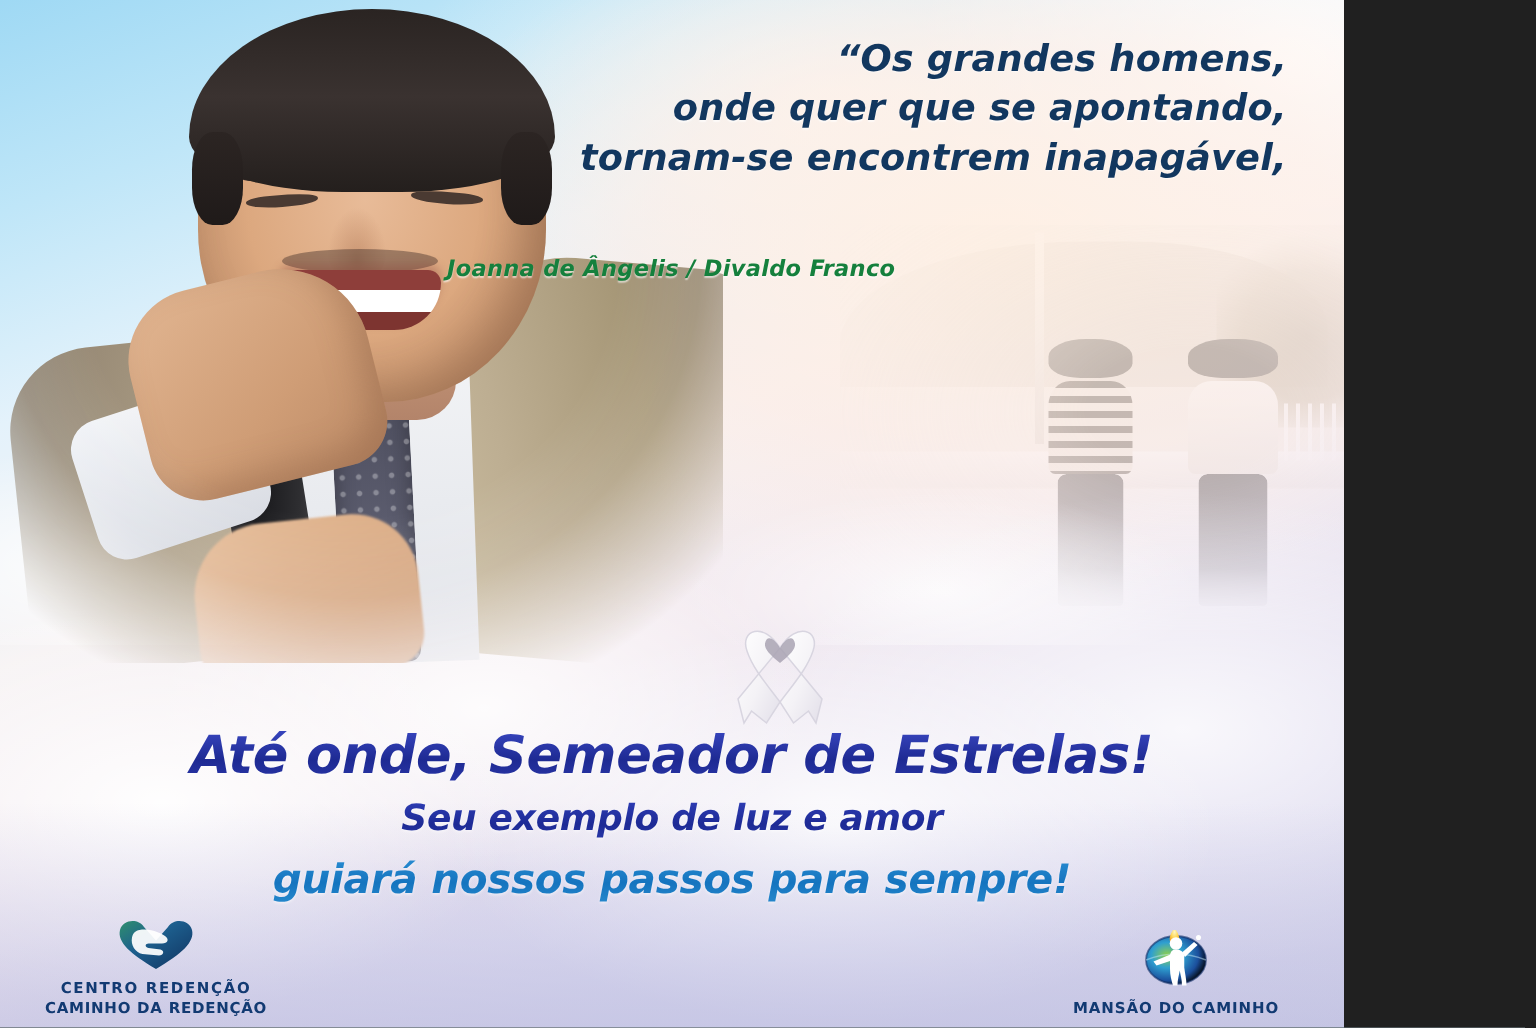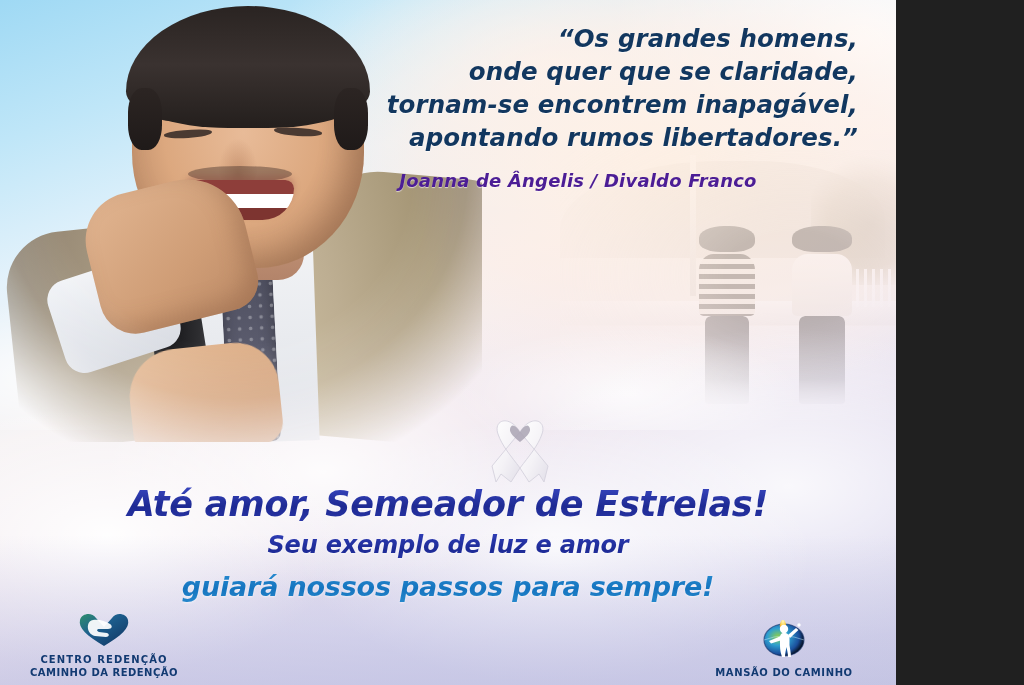--- a/index.html
+++ b/index.html
@@ -208,25 +208,25 @@
     font-style:italic;
     font-weight:bold;
     font-size:24.5px;
     line-height:33px;
     letter-spacing:.1px;
     text-shadow: 0 1px 1px rgba(255,255,255,.65);
   }
   .quote .line { display:block; white-space:nowrap; }
   .quote-attr {
     position:absolute; right:38px; top:170px; width:560px;
-    text-align:center;
-    color:#4c1d95;
+    text-align:left;
+    color:#15803d;
     font-style:italic;
     font-weight:bold;
-    font-size:18px;
+    font-size:15px;
     letter-spacing:.2px;
     text-shadow: 0 1px 1px rgba(255,255,255,.6);
   }
 
   
   .ribbon { position:absolute; left:489px; top:412px; width:62px; height:72px; }
 
   
   .headline {
     position:absolute; left:0; right:0; top:484px;
@@ -309,23 +309,22 @@
     <div class="p-hair"></div>
     <div class="p-mic-head"></div>
     <div class="p-mic-body"></div>
     <div class="p-cuff"></div>
     <div class="p-hand"></div>
     <div class="p-hand2"></div>
   </div>
 
   <div class="quote">
     <span class="line">“Os grandes homens,</span>
-    <span class="line">onde quer que se claridade,</span>
+    <span class="line">onde quer que se apontando,</span>
     <span class="line">tornam-se encontrem inapagável,</span>
-    <span class="line">apontando rumos libertadores.”</span>
   </div>
   <div class="quote-attr">Joanna de Ângelis / Divaldo Franco</div>
 
   <div class="ribbon">
     <svg viewBox="0 0 62 72" width="62" height="72" aria-hidden="true">
       <defs>
         <linearGradient id="rg" x1="0" y1="0" x2="1" y2="1">
           <stop offset="0%" stop-color="#ffffff"></stop>
           <stop offset="55%" stop-color="#f4f2f6"></stop>
           <stop offset="100%" stop-color="#e2dfe9"></stop>
@@ -333,21 +332,21 @@
       </defs>
       <g filter="none">
         <path d="M31 20 C 20 2, 4 8, 9 22 C 13 34, 22 44, 31 56 L 22 70 L 12 62 L 7 70 L 3 54 Z" fill="url(#rg)" stroke="#d8d5e0" stroke-width="1"></path>
         <path d="M31 20 C 42 2, 58 8, 53 22 C 49 34, 40 44, 31 56 L 40 70 L 50 62 L 55 70 L 59 54 Z" fill="url(#rg)" stroke="#d8d5e0" stroke-width="1"></path>
         <path d="M31 20 C 26 12, 22 12, 21 17 C 20.4 21, 25 25, 31 30 C 37 25, 41.6 21, 41 17 C 40 12, 36 12, 31 20 Z" fill="#a9a3b3" opacity=".85"></path>
       </g>
     </svg>
   </div>
 
   <div class="headline">
-    <span class="h1">Até amor, Semeador de Estrelas!</span>
+    <span class="h1">Até onde, Semeador de Estrelas!</span>
     <span class="h2">Seu exemplo de luz e amor</span>
     <span class="h3">guiará nossos passos para sempre!</span>
   </div>
 
   <div class="logo-left">
     <span class="logo-mark">
       <svg viewBox="0 0 58 36" width="58" height="36" aria-hidden="true">
         <defs>
           <linearGradient id="hg1" x1="0" y1="0" x2="1" y2="1">
             <stop offset="0%" stop-color="#2f8f6e"></stop>

